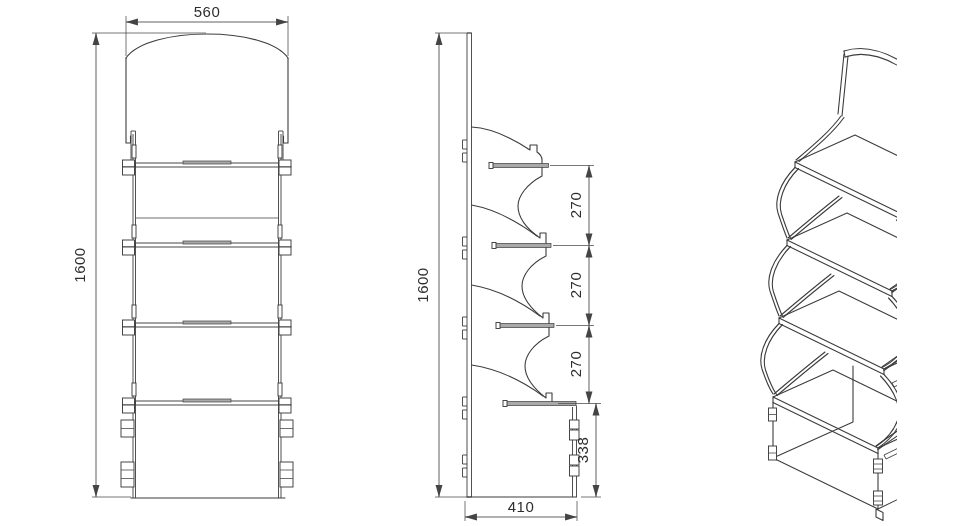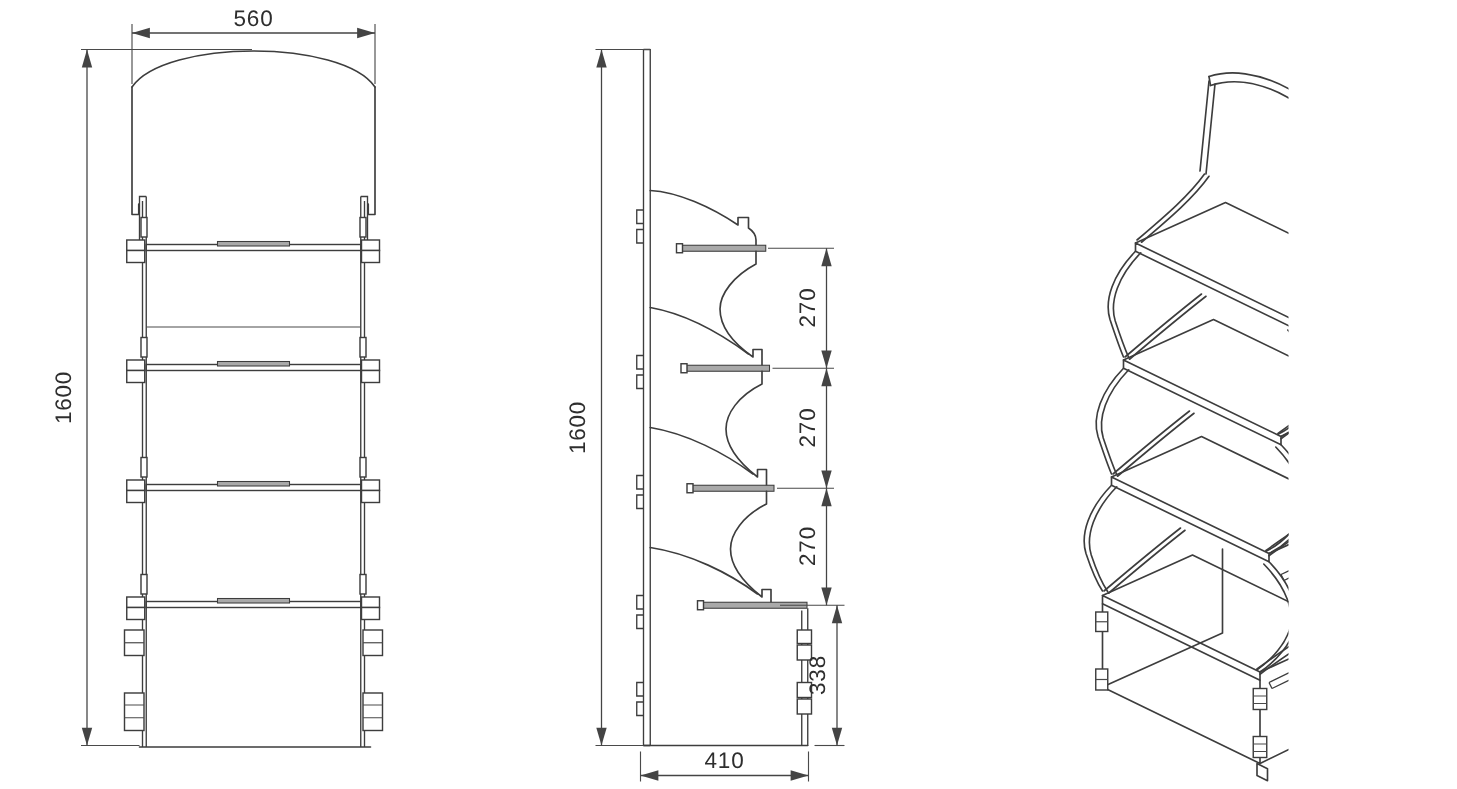--- a/index.html
+++ b/index.html
@@ -1,17 +1,17 @@
 <!DOCTYPE html>
 <html><head>
 <meta charset="utf-8">
 <style>
   html,body{margin:0;padding:0;background:#ffffff;}
   .stage{position:relative;width:859px;height:526px;background:#ffffff;overflow:hidden;
-         font-family:"Liberation Sans", sans-serif;}
+         font-family:"Liberation Sans", sans-serif;padding-left:38px;}
   svg{display:block;}
   .obj{stroke:#3d3d3d;stroke-width:1.1;fill:none;stroke-linejoin:round;stroke-linecap:round;}
   .thin{stroke:#4a4a4a;stroke-width:0.8;fill:none;}
   .dbl{stroke:#3d3d3d;stroke-width:0.9;fill:none;}
   .shade{fill:#a9a9a9;stroke:#3d3d3d;stroke-width:0.7;}
   .clip{fill:#ffffff;stroke:#3d3d3d;stroke-width:0.95;}
   .dim{stroke:#444444;stroke-width:0.85;fill:none;}
   .ext{stroke:#4a4a4a;stroke-width:0.75;fill:none;}
   .dimtext{fill:#2e2e2e;font-size:15px;letter-spacing:0.5px;}
 </style>

